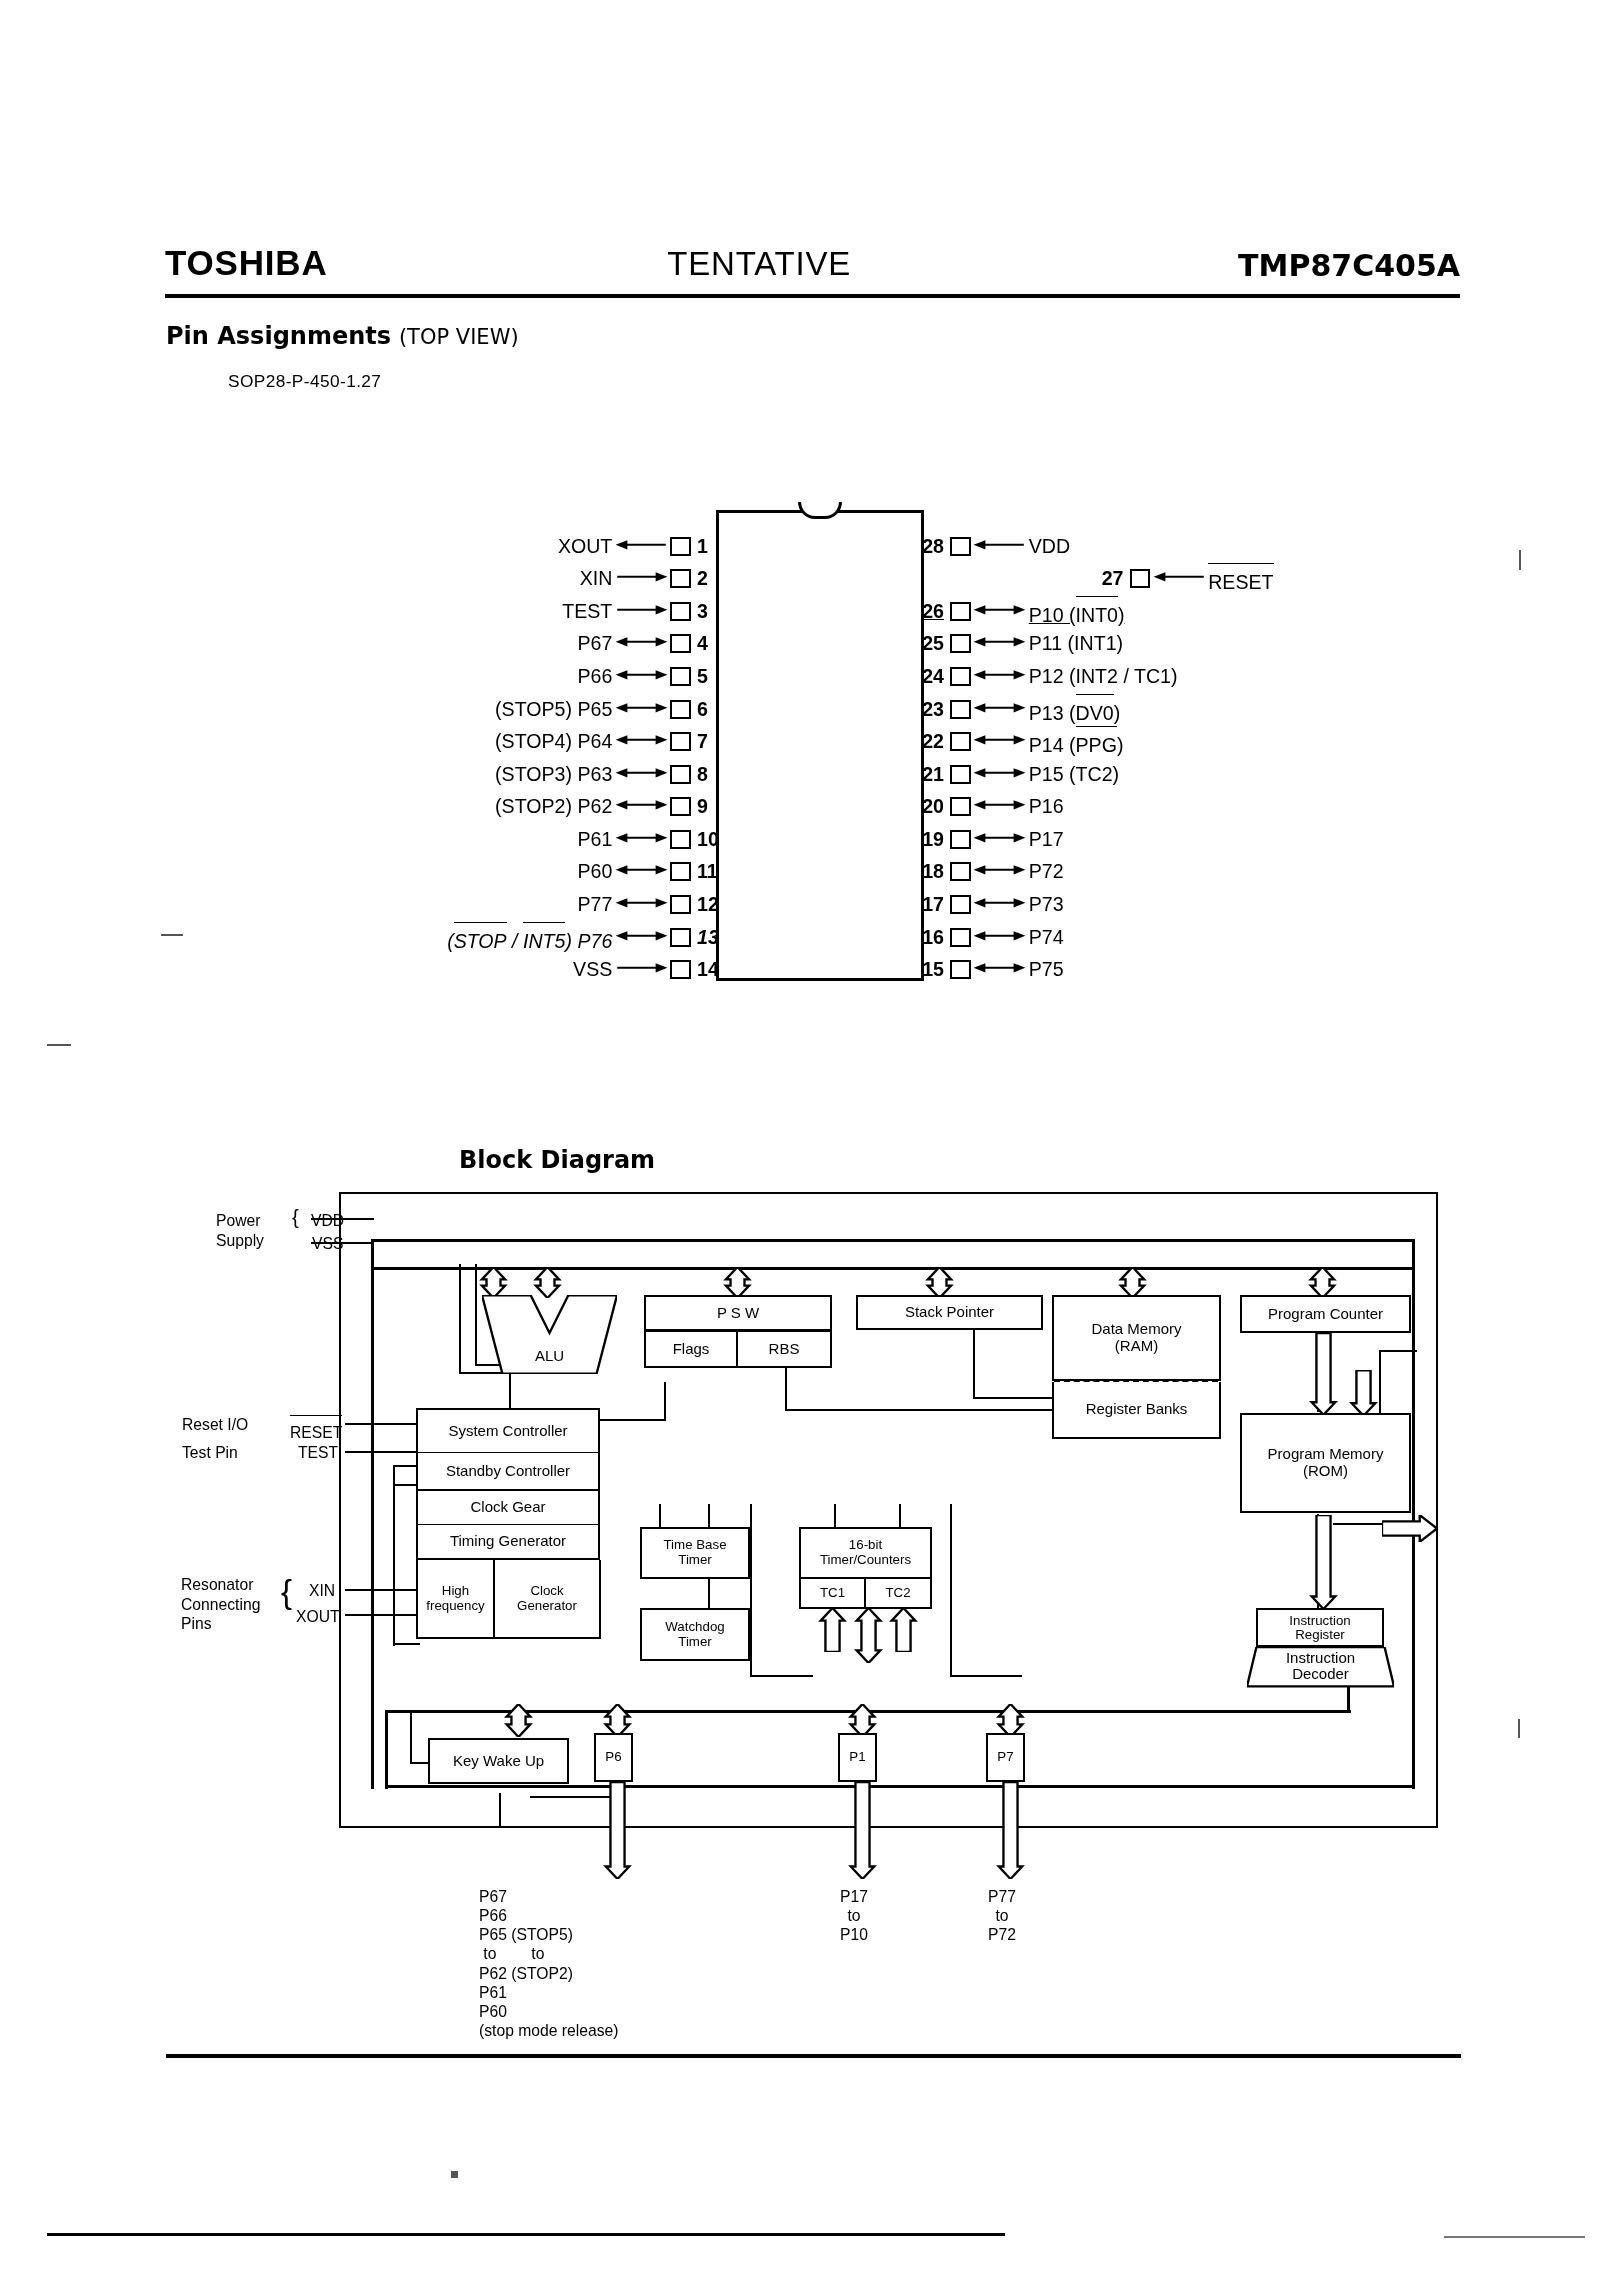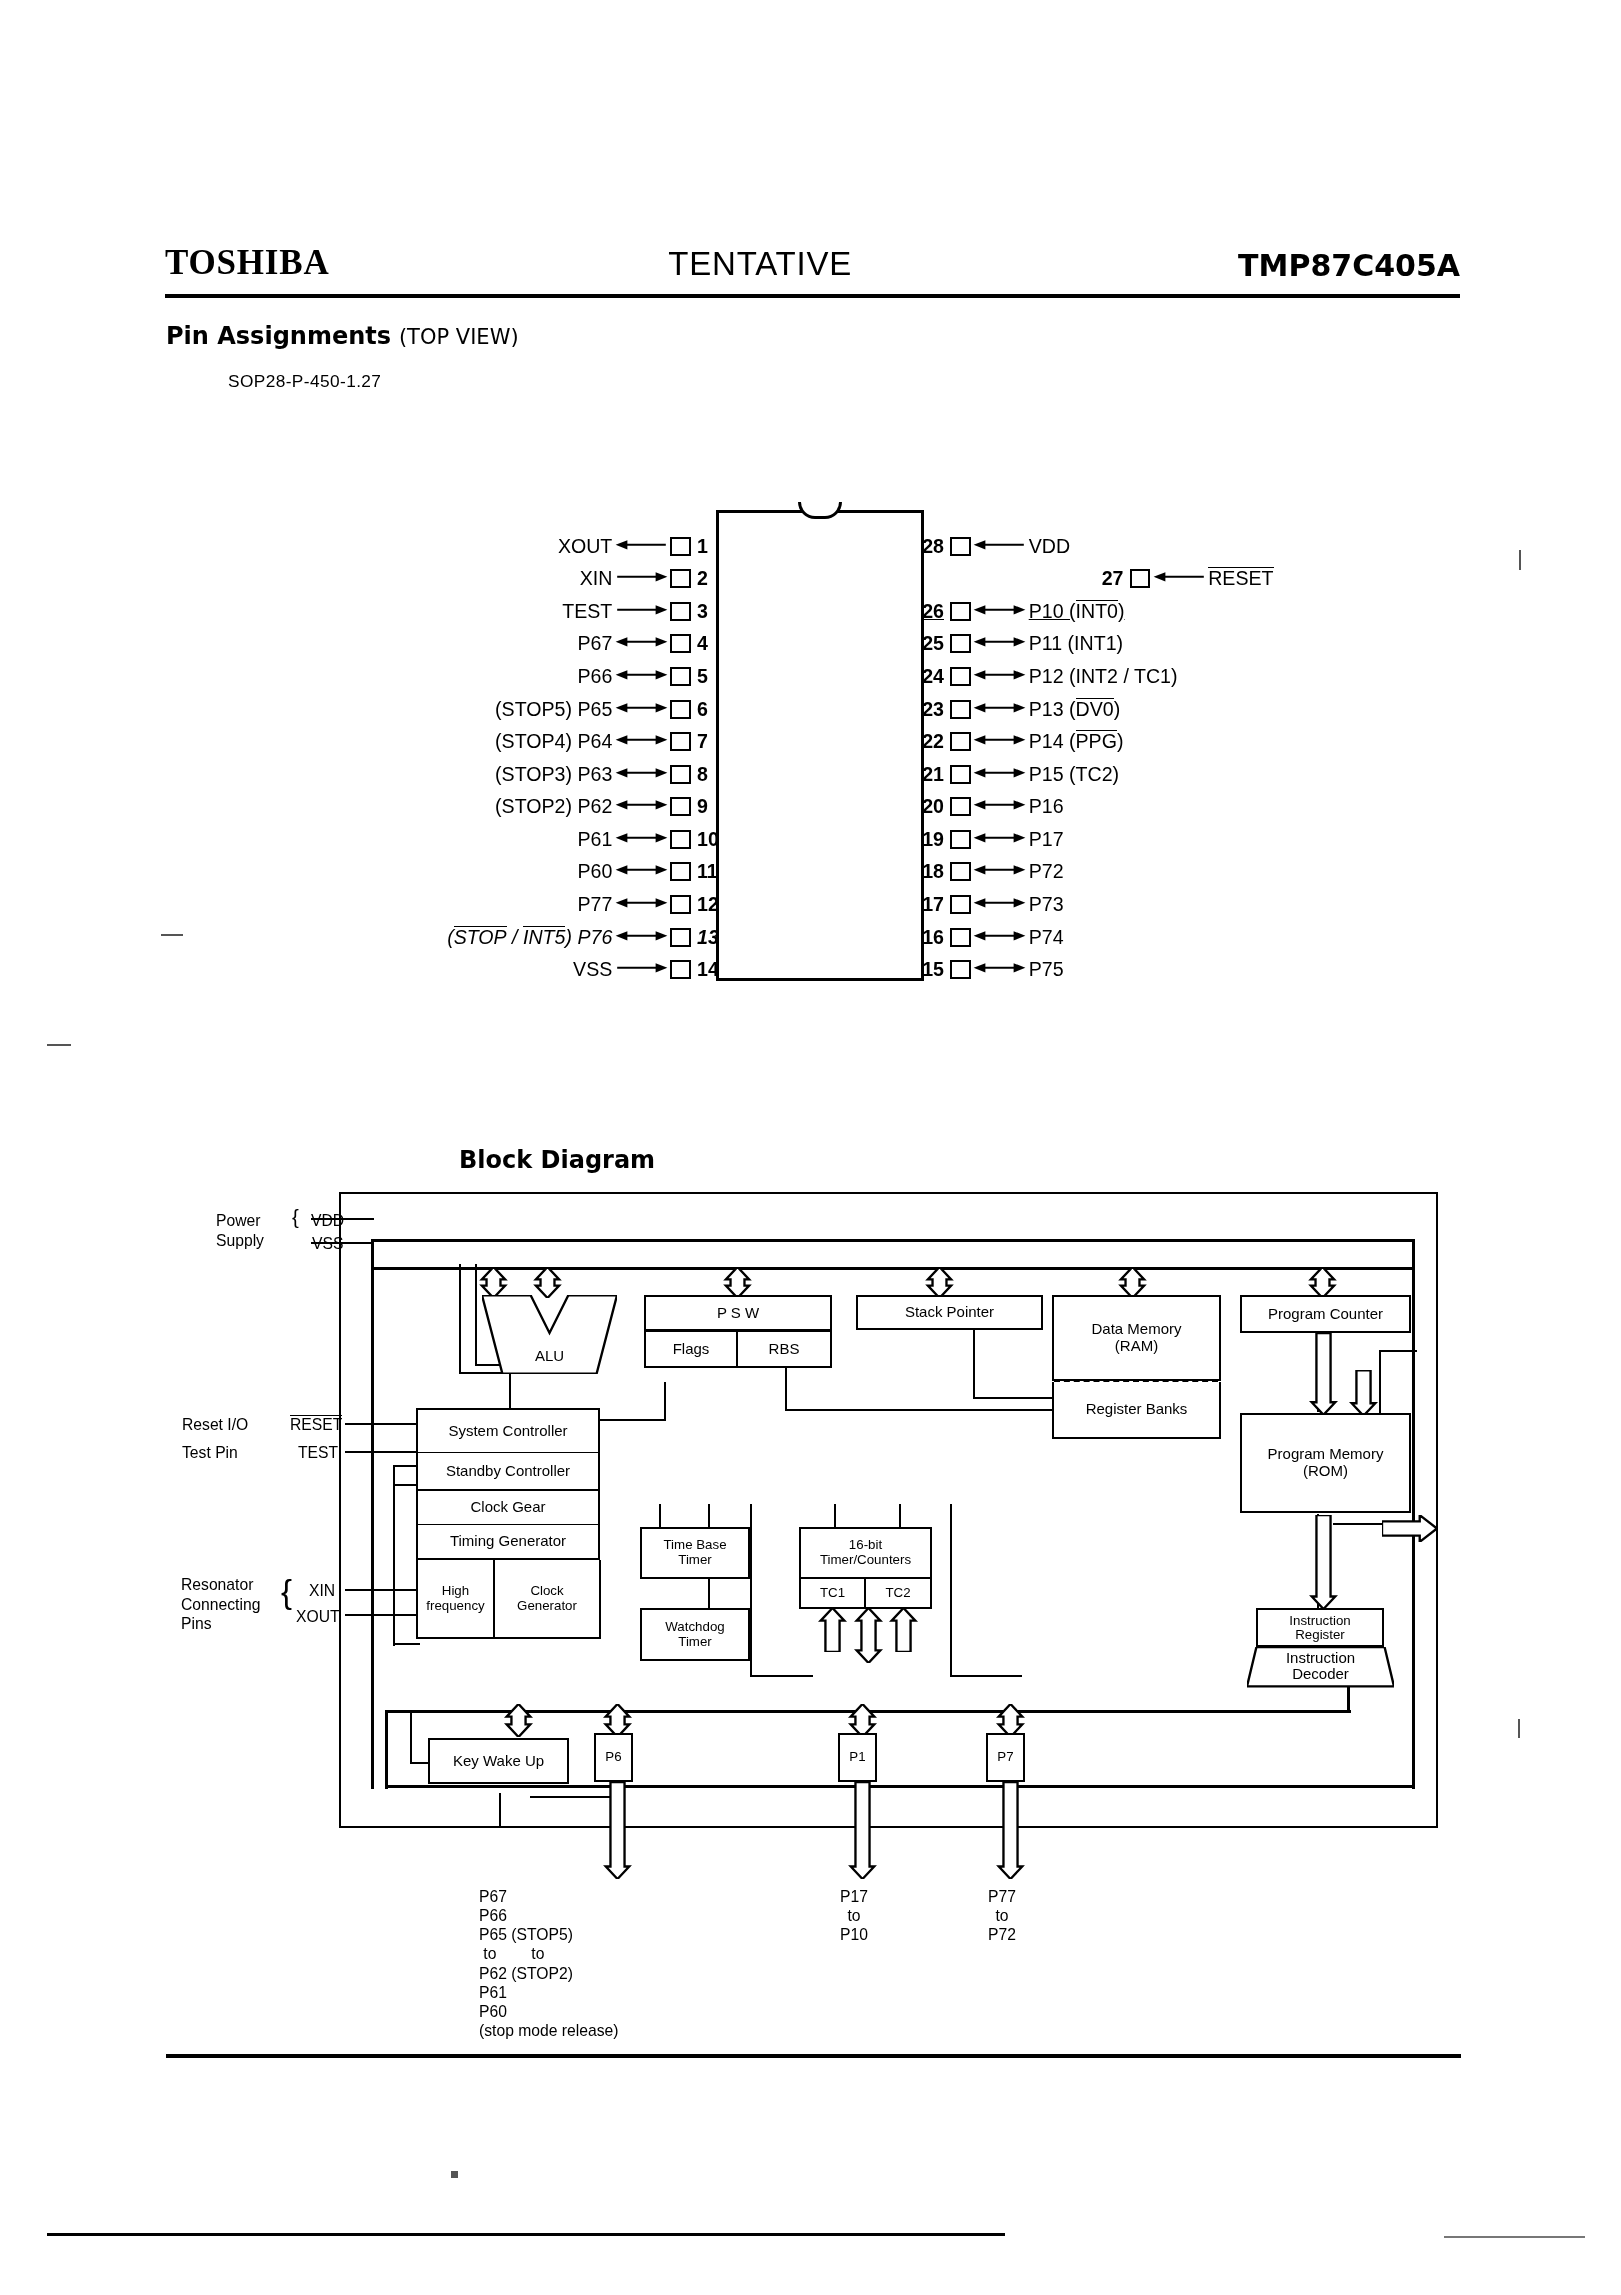--- a/index.html
+++ b/index.html
@@ -20,21 +20,21 @@
   }
 
   
   .hdr {
     position: absolute;
     left: 165px; top: 243px; width: 1295px;
     display: flex; align-items: flex-end;
     justify-content: space-between;
   }
   .hdr-brand {
-    font-family: Liberation Serif, serif;
+    font-family: Liberation Sans, sans-serif;
     font-weight: bold;
     font-size: 35px;
     letter-spacing: 0.8px;
   }
   .hdr-center {
     font-family: "Liberation Sans", sans-serif;
     font-size: 33px;
     letter-spacing: 0.8px;
     position: relative; left: -23.6px;
   }
@@ -124,21 +124,21 @@
   }
   .pin-num {
     font-size: 19.6px;
     font-family: "Liberation Sans", sans-serif;
     font-weight: bold;
     width: 41px;
     flex: 0 0 41px;
   }
   .pinrow.left  .pin-num { text-align: left;  margin-left: 6.3px; }
   .pinrow.right .pin-num { text-align: right; margin-right: 6.3px; }
-  .ovl { border-top: 1.6px solid #000; padding-top: 1px; display: inline-block; line-height: 1; }
+  .ovl { border-top: 1.6px solid #000; padding-top: 9px; display: inline-block; line-height: 1; }
 
   
   .bd-outer {
     position: absolute;
     left: 339px; top: 1192px;
     width: 1099px; height: 636px;
     border: 2.4px solid #000;
     box-sizing: border-box;
   }
   .bx {

